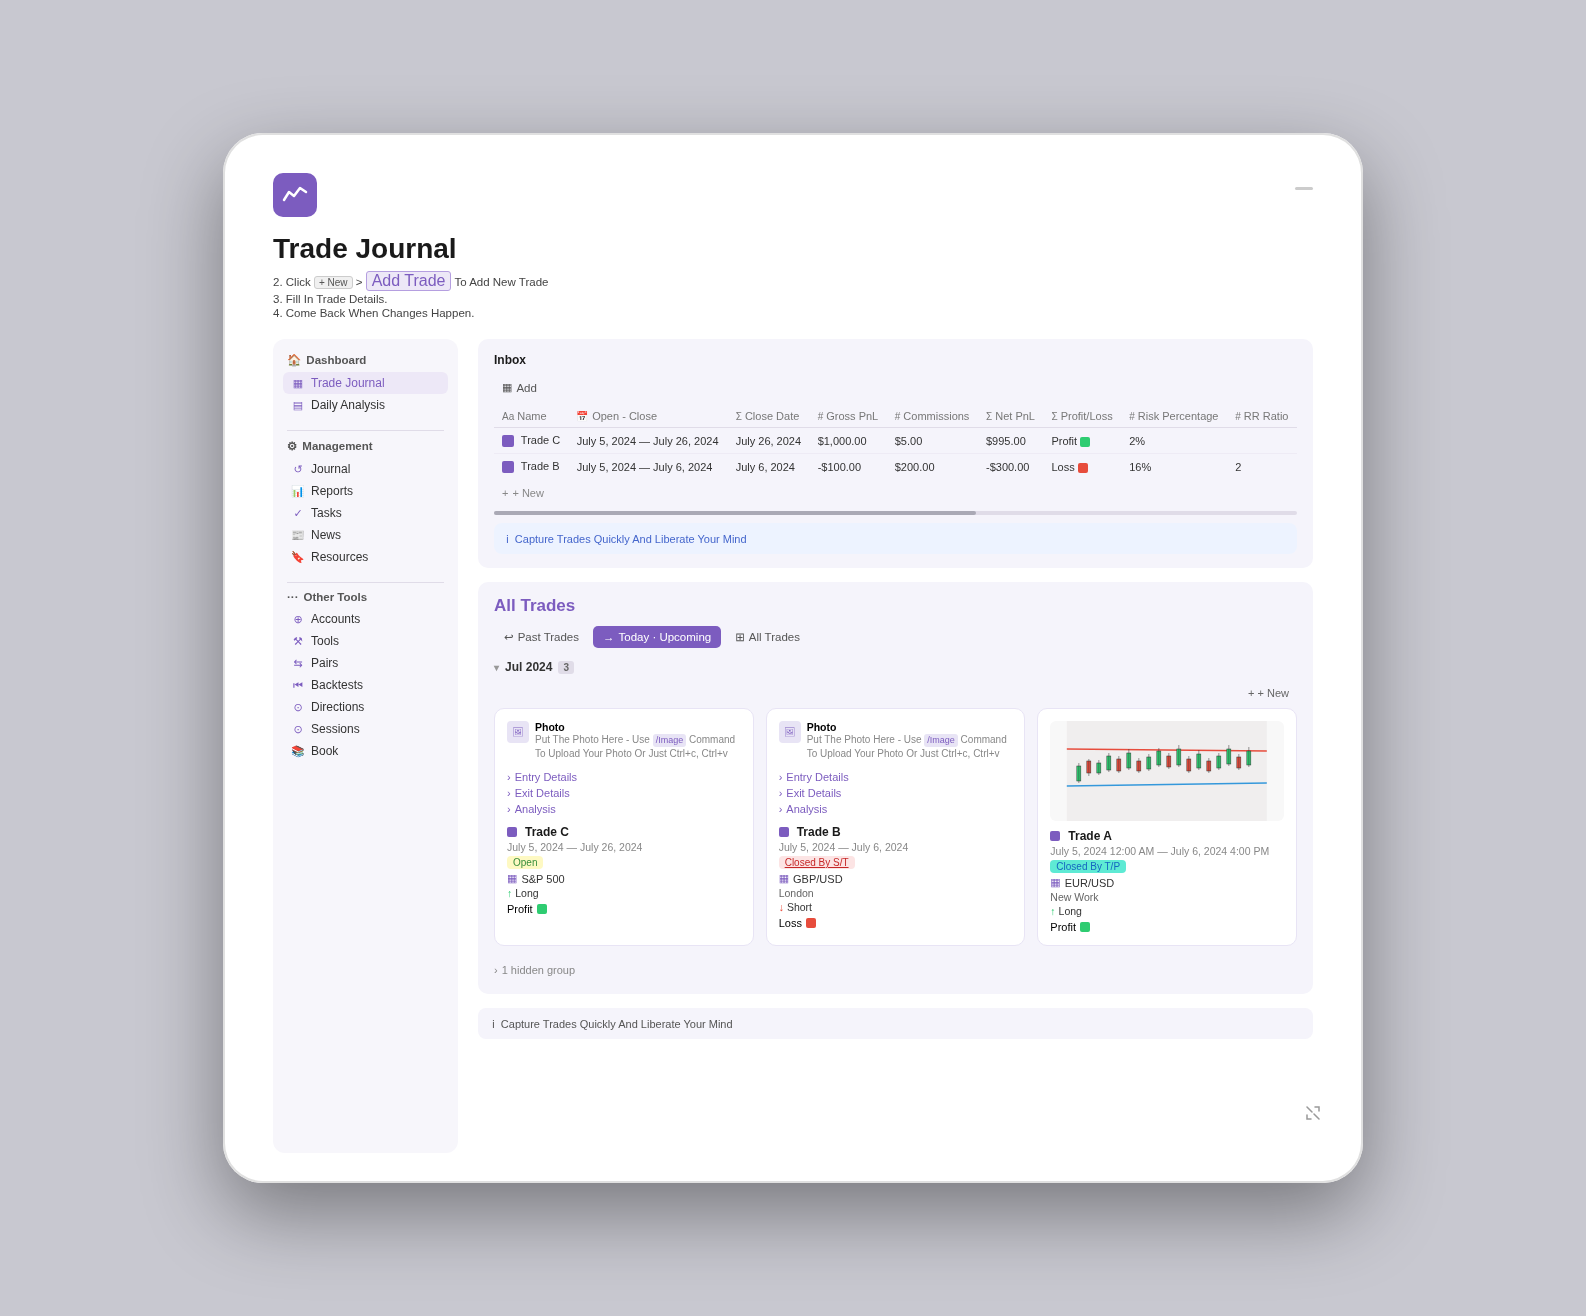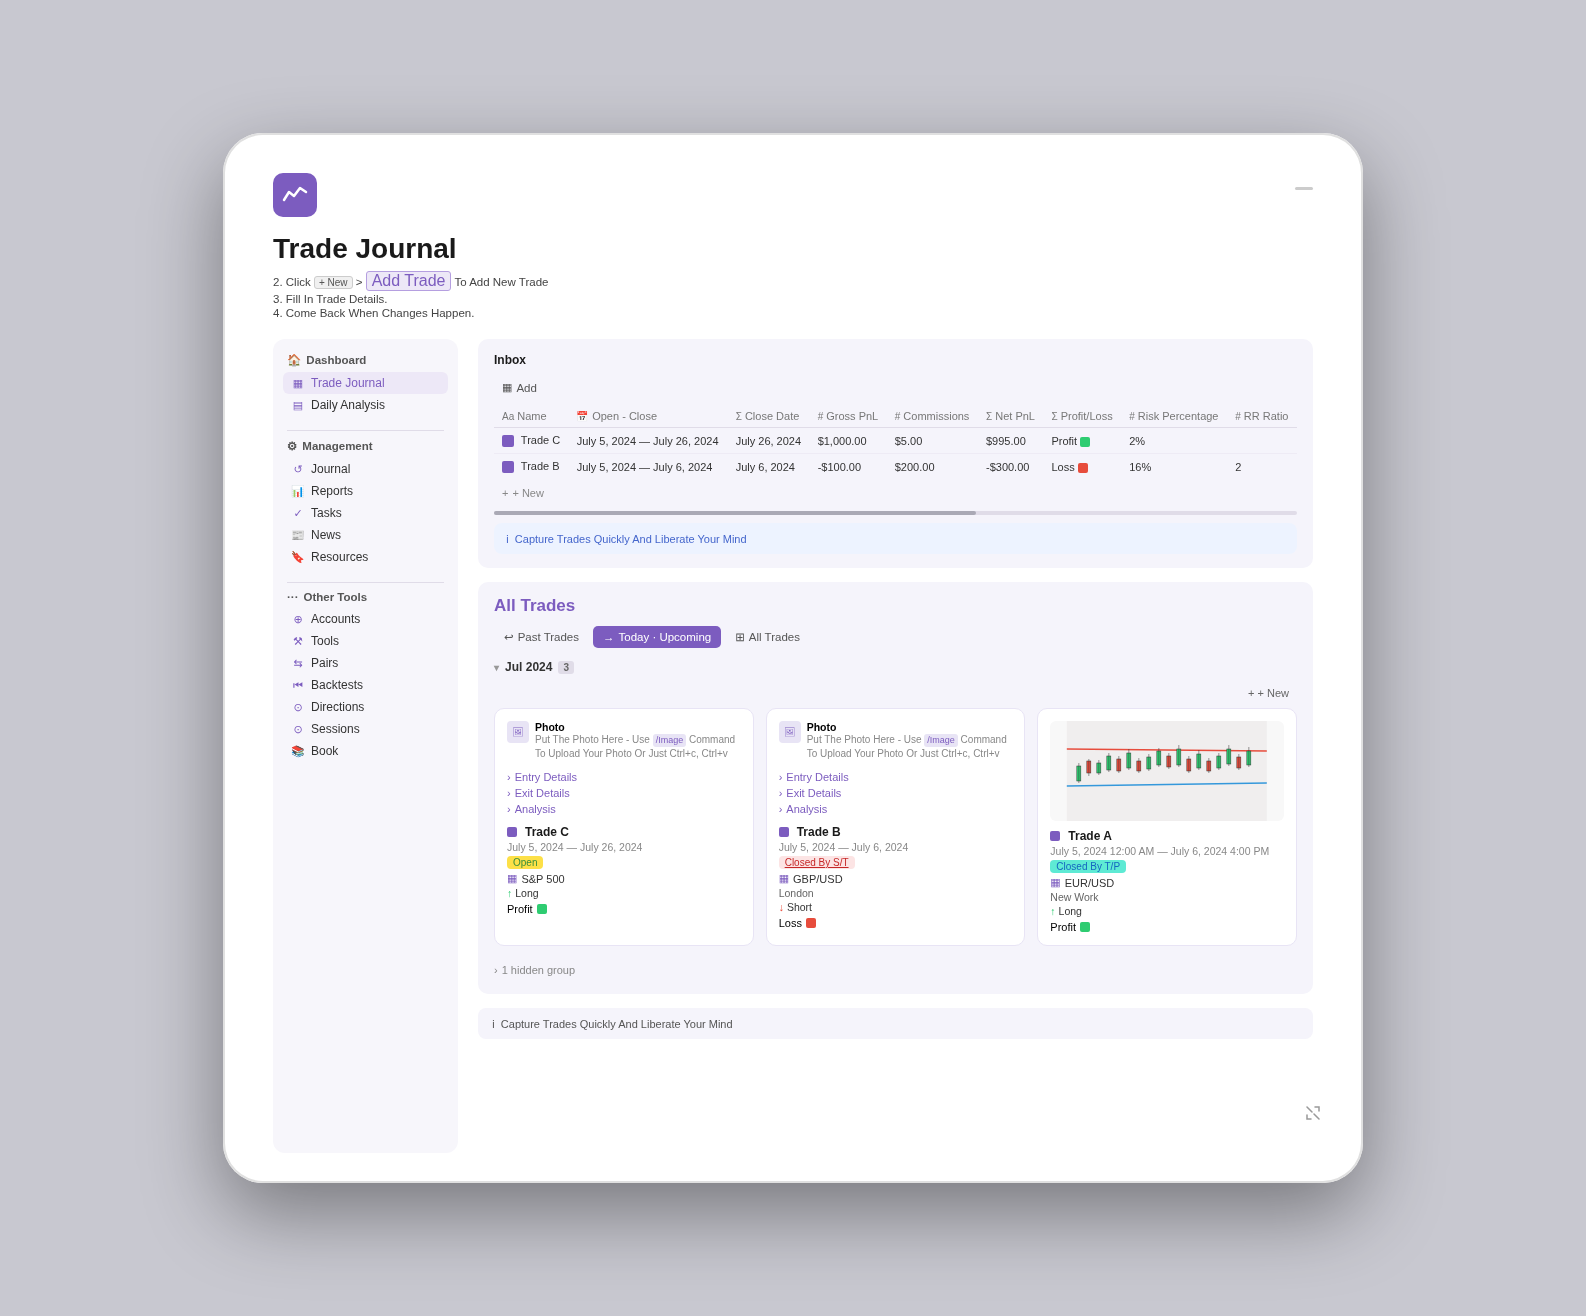--- a/index.html
+++ b/index.html
@@ -350,21 +350,21 @@
     }
     .trade-card-dates { color: #888; font-size: 10.5px; margin-top: 2px; }
     .status-badge {
       display: inline-block;
       padding: 1px 6px;
       border-radius: 4px;
       font-size: 10px;
       font-weight: 500;
       margin-top: 3px;
     }
-    .status-open { background: #fde047; color: #388e3c; }
+    .status-open { background: #fef9c3; color: #388e3c; }
     .status-closed-sl { background: #fce4e4; color: #c62828; text-decoration: underline; }
     .status-closed-tp { background: #5eead4; color: #1565c0; }
     .trade-card-pair {
       font-size: 11px;
       color: #333;
       margin-top: 3px;
       display: flex;
       align-items: center;
       gap: 4px;
     }

